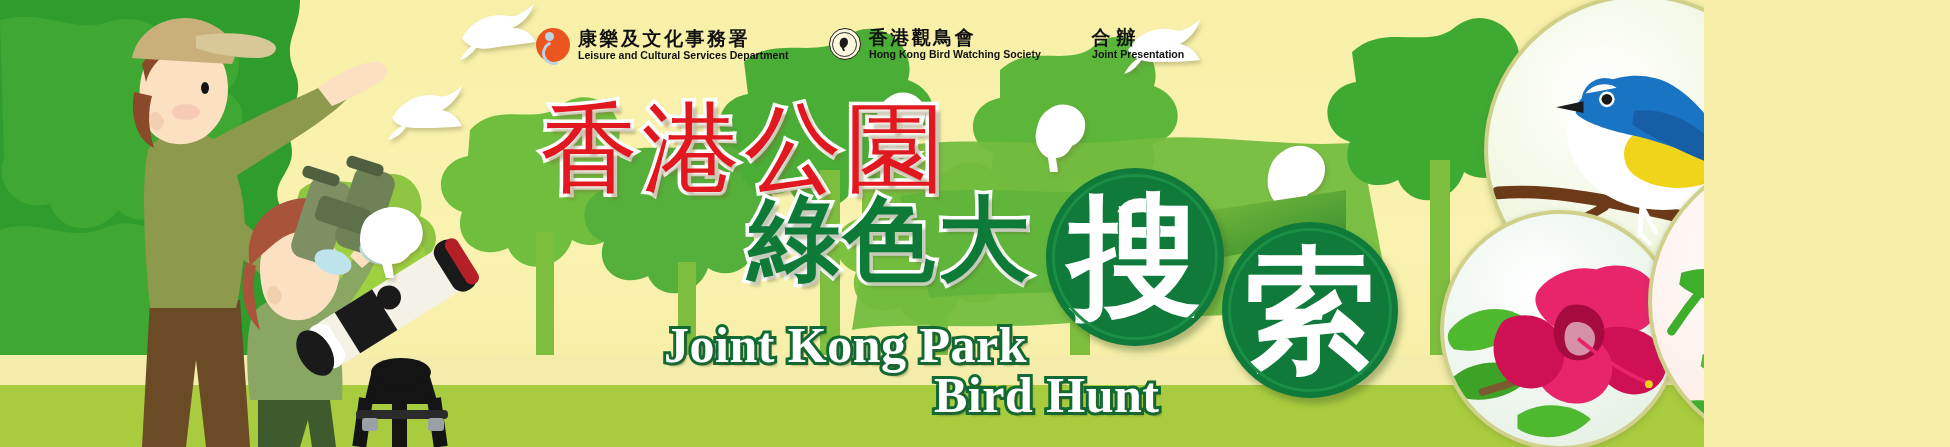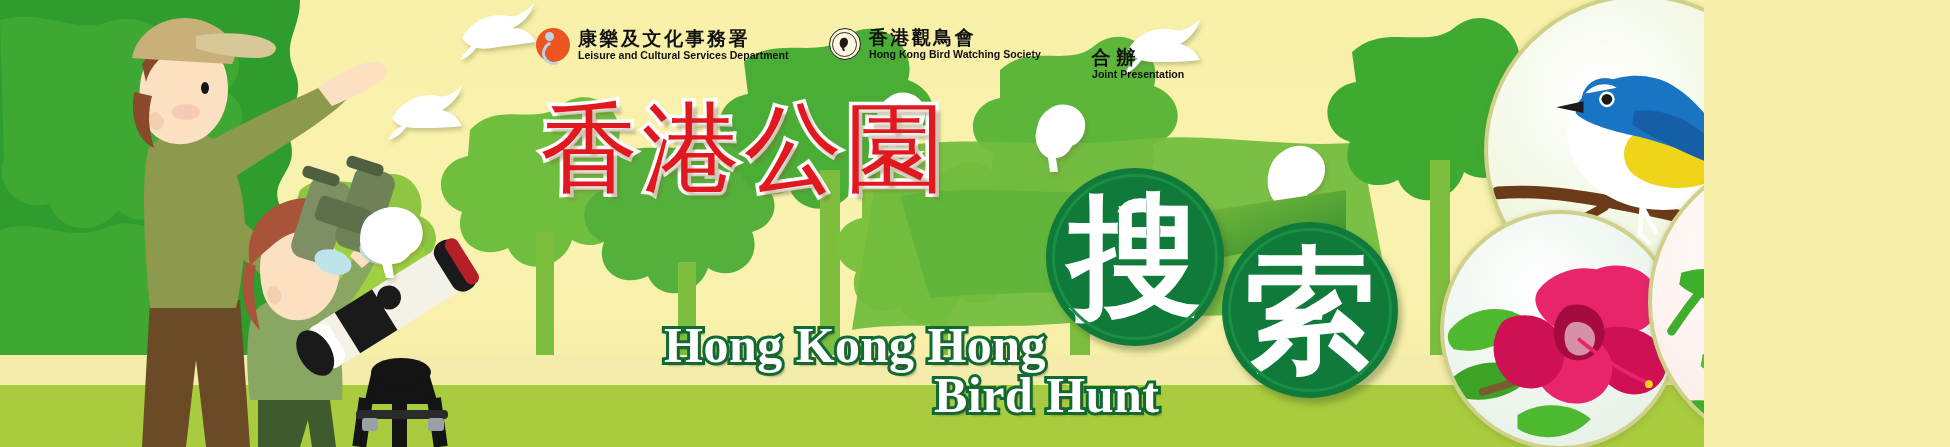--- a/index.html
+++ b/index.html
@@ -388,42 +388,43 @@
           <path d="M8 4 C11 3 13 5 13 8 C13 11 11 13 9 14 L10 17 L8 17 L7 14 C5 13 4 10 5 7 C5.6 5 6.6 4.4 8 4 Z" fill="#1b1b1b"></path>
         </svg>
       </div>
       <div class="logo-text">
         <div class="logo-cn">香港觀鳥會</div>
         <div class="logo-en">Hong Kong Bird Watching Society</div>
       </div>
     </div>
 
     <div class="logo-block joint">
-      <div class="logo-text" style="margin-left:14px;margin-top:20px;">
+      <div class="logo-text" style="margin-left:14px;">
         <div class="logo-cn">合辦</div>
         <div class="logo-en">Joint Presentation</div>
       </div>
     </div>
   </div>
 
   <div class="title-cn-red">香港公園</div>
+  <div class="title-cn-green">綠色大</div>
 
   <div class="magnifier">
     <div class="mag-bridge"></div>
     <div class="lens lens-a">
       <span class="inner-ring"></span>
       <span class="glyph">搜</span>
     </div>
     <div class="lens lens-b">
       <span class="inner-ring"></span>
       <span class="glyph">索</span>
     </div>
   </div>
 
-  <div class="title-en1">Hong Kong Hong</div>
+  <div class="title-en1">Joint Kong Park</div>
   <div class="title-en2">Bird Hunt</div>
 
   <div class="photo photo-bird">
     <svg width="100%" height="100%" viewBox="0 0 312 312">
 
       <path d="M10 200 C60 196 110 206 160 216 C210 226 254 238 300 258" stroke="#6b3a18" stroke-width="13" fill="none" stroke-linecap="round"></path>
       <path d="M120 214 C100 226 80 236 58 240" stroke="#6b3a18" stroke-width="9" fill="none" stroke-linecap="round"></path>
       <path d="M196 226 C214 238 232 250 250 258" stroke="#6b3a18" stroke-width="8" fill="none" stroke-linecap="round"></path>
 
       <path d="M86 120 C112 84 164 78 196 96 C232 116 252 150 248 178 C242 210 200 222 160 216

